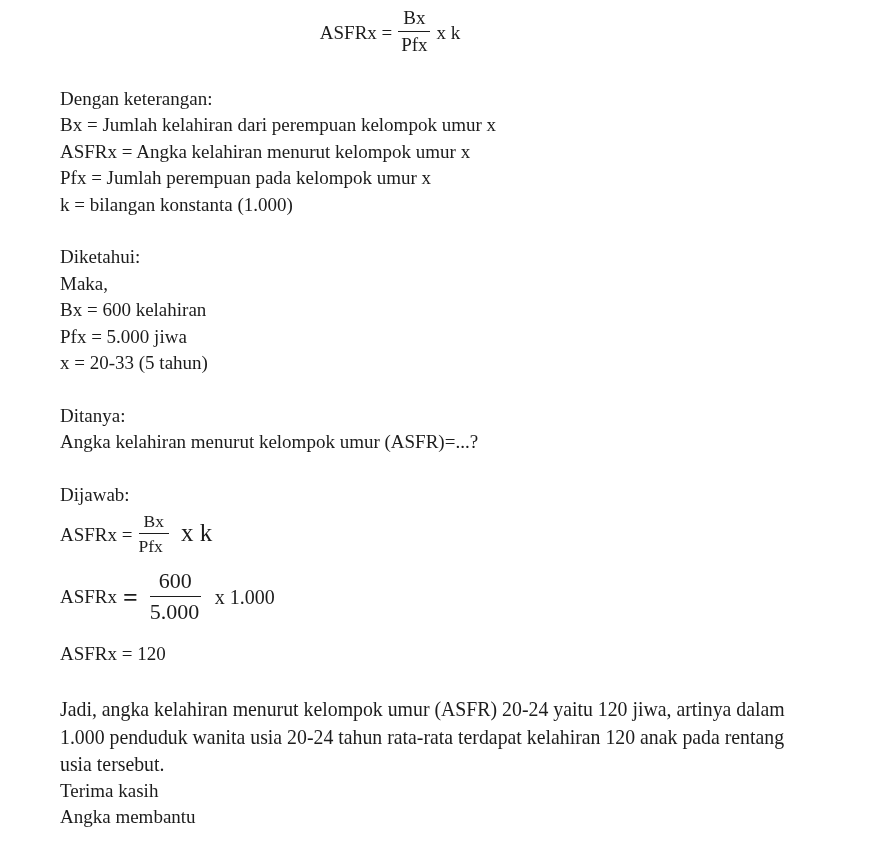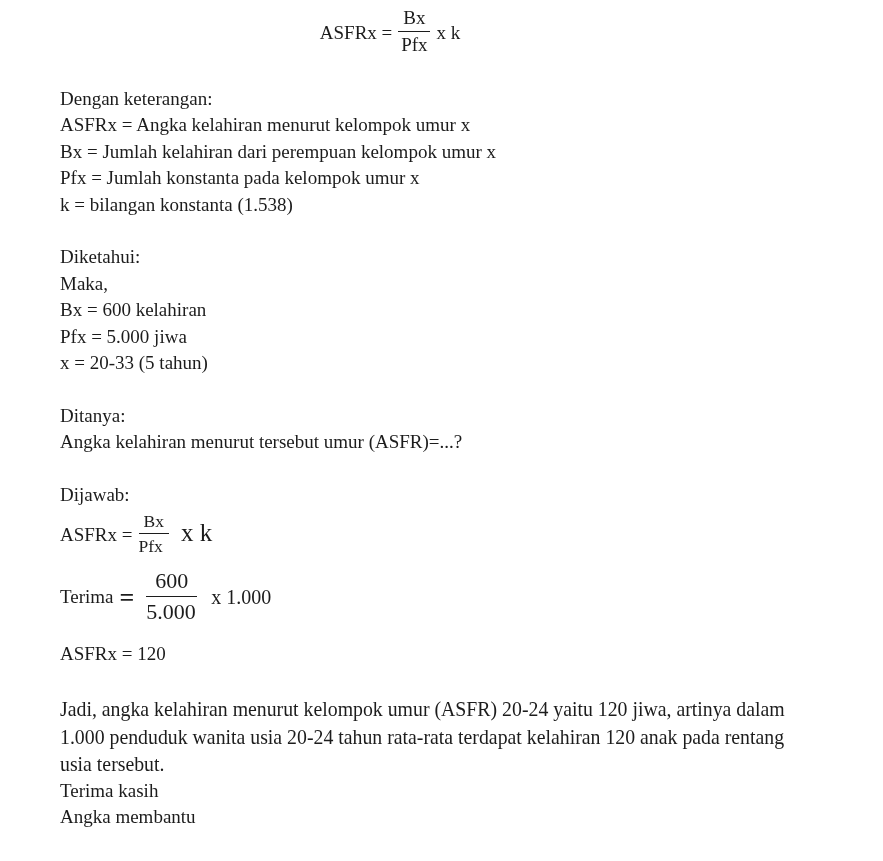--- a/index.html
+++ b/index.html
@@ -90,54 +90,54 @@
 <body>
 
 <div class="page">
 
   <div class="formula-top">
     <span>ASFRx =</span><span class="frac"><span class="num">Bx</span><span class="den">Pfx</span></span><span>x k</span>
   </div>
 
   <div>
     <div class="line">Dengan keterangan:</div>
+    <div class="line">Bx = Jumlah kelahiran dari perempuan kelompok umur x</div>
     <div class="line">ASFRx = Angka kelahiran menurut kelompok umur x</div>
-    <div class="line">Bx = Jumlah kelahiran dari perempuan kelompok umur x</div>
-    <div class="line">Pfx = Jumlah konstanta pada kelompok umur x</div>
-    <div class="line">k = bilangan konstanta (1.538)</div>
+    <div class="line">Pfx = Jumlah perempuan pada kelompok umur x</div>
+    <div class="line">k = bilangan konstanta (1.000)</div>
   </div>
 
   <div class="gap"></div>
 
   <div>
     <div class="line">Diketahui:</div>
     <div class="line">Maka,</div>
     <div class="line">Bx = 600 kelahiran</div>
     <div class="line">Pfx = 5.000 jiwa</div>
     <div class="line">x = 20-33 (5 tahun)</div>
   </div>
 
   <div class="gap"></div>
 
   <div>
     <div class="line">Ditanya:</div>
-    <div class="line">Angka kelahiran menurut tersebut umur (ASFR)=...?</div>
+    <div class="line">Angka kelahiran menurut kelompok umur (ASFR)=...?</div>
   </div>
 
   <div class="gap"></div>
 
   <div>
     <div class="line">Dijawab:</div>
 
     <div class="step-row step1">
       <span>ASFRx =</span><span class="frac"><span class="num">Bx</span><span class="den">Pfx</span></span><span class="rhs">x k</span>
     </div>
 
     <div class="step-row step2">
-      <span>Terima</span><span class="eq">=</span><span class="frac"><span class="num">600</span><span class="den">5.000</span></span><span class="rhs">x 1.000</span>
+      <span>ASFRx</span><span class="eq">=</span><span class="frac"><span class="num">600</span><span class="den">5.000</span></span><span class="rhs">x 1.000</span>
     </div>
 
     <div class="result-line">ASFRx = 120</div>
   </div>
 
   <div class="conclusion">
     <div class="cline">Jadi, angka kelahiran menurut kelompok umur (ASFR) 20-24 yaitu 120 jiwa, artinya dalam</div>
     <div class="cline">1.000 penduduk wanita usia 20-24 tahun rata-rata terdapat kelahiran 120 anak pada rentang</div>
     <div class="cline">usia tersebut.</div>
   </div>

